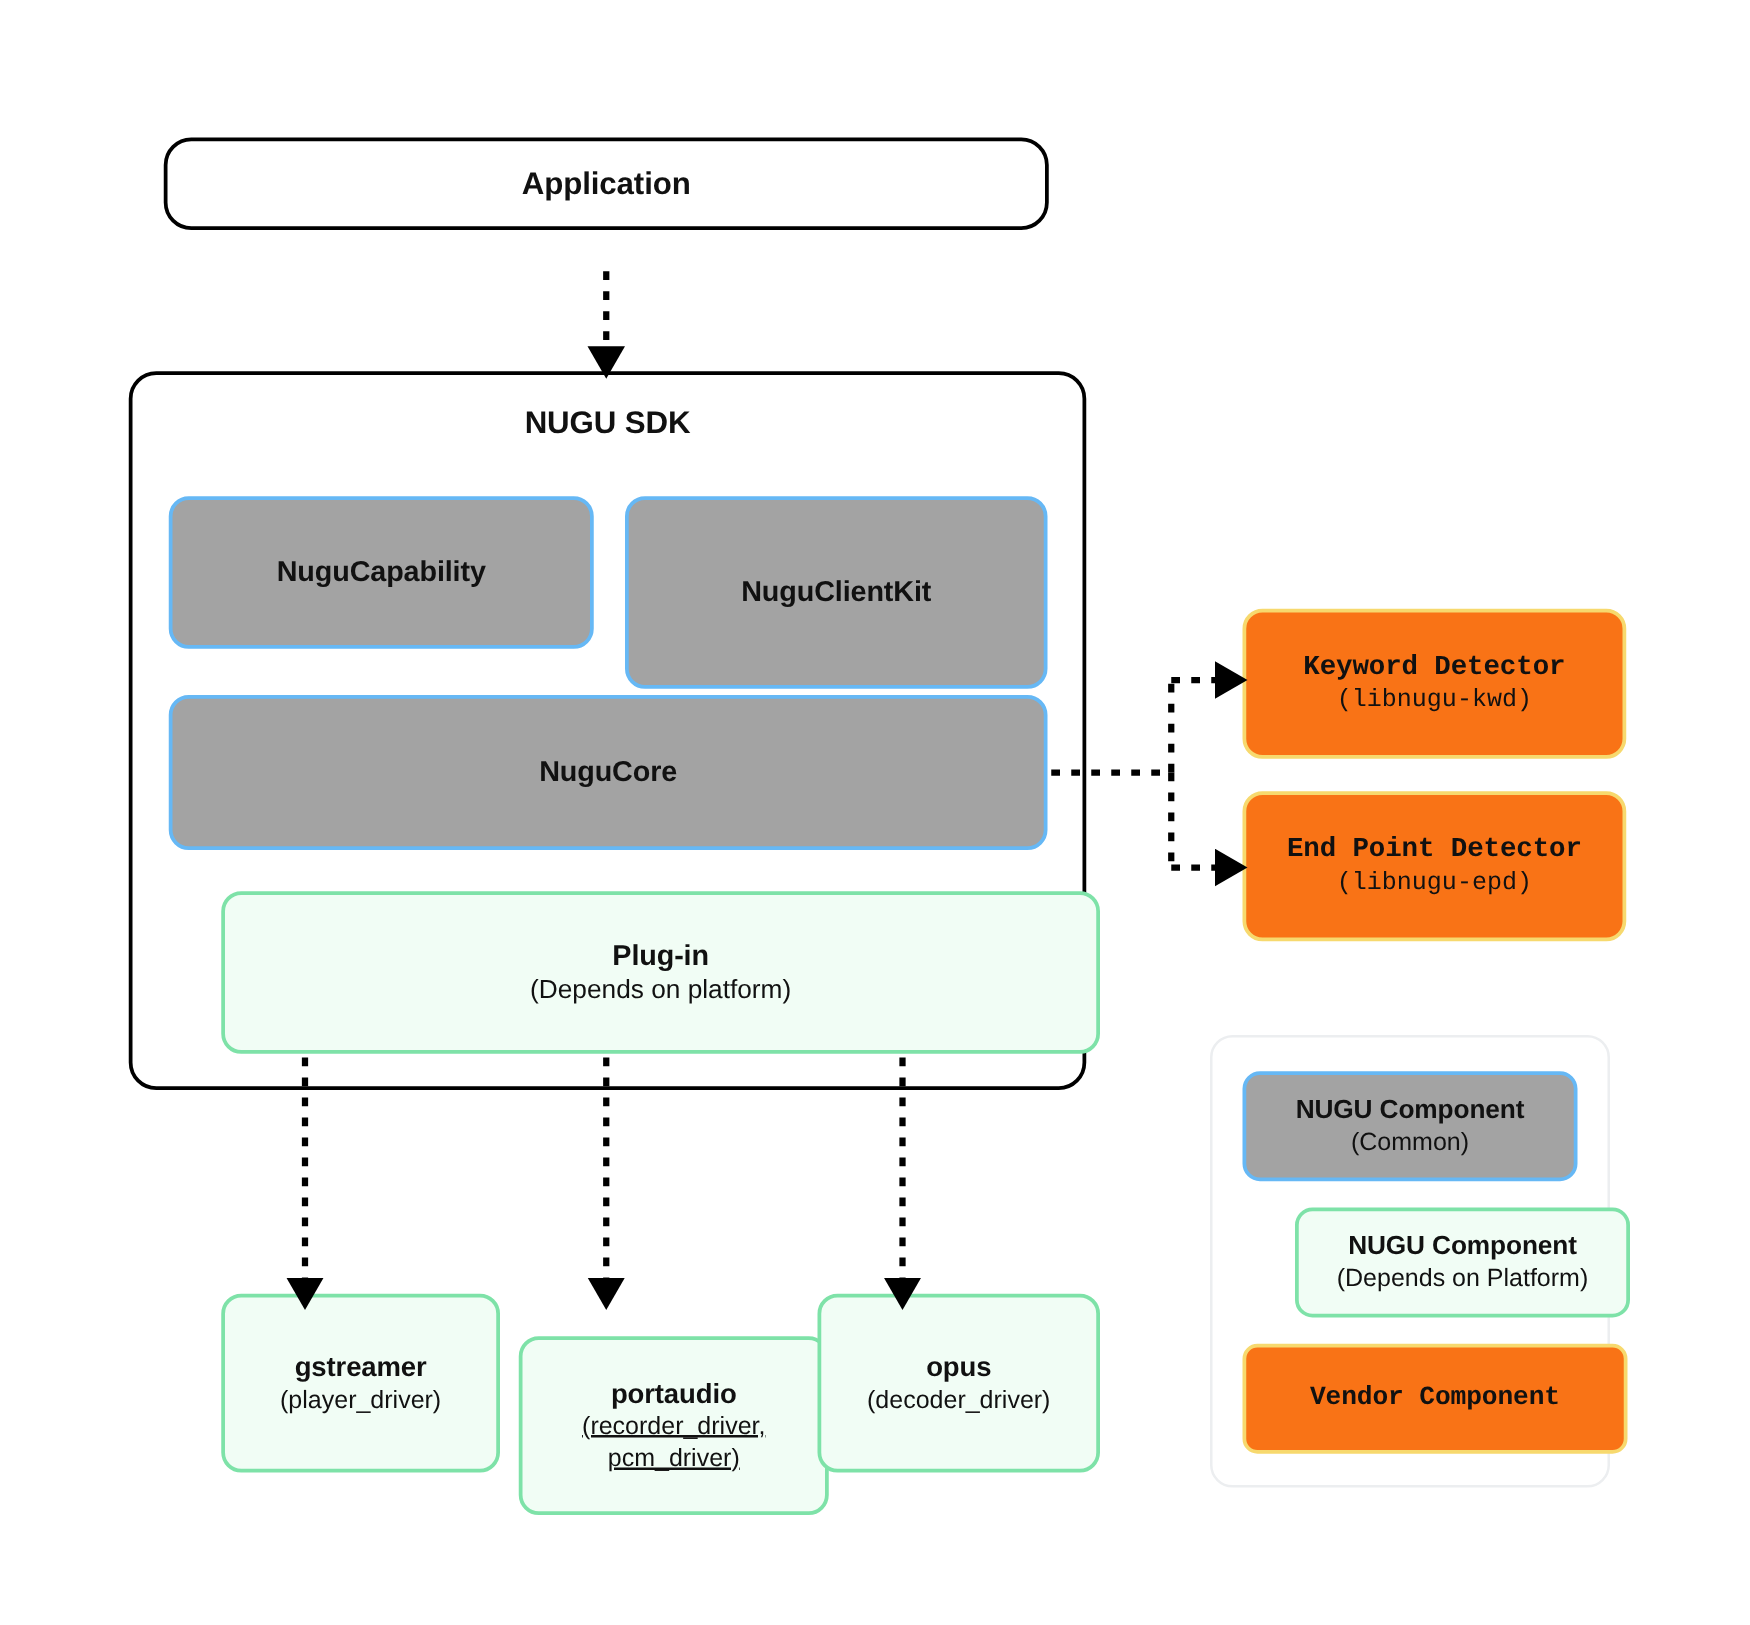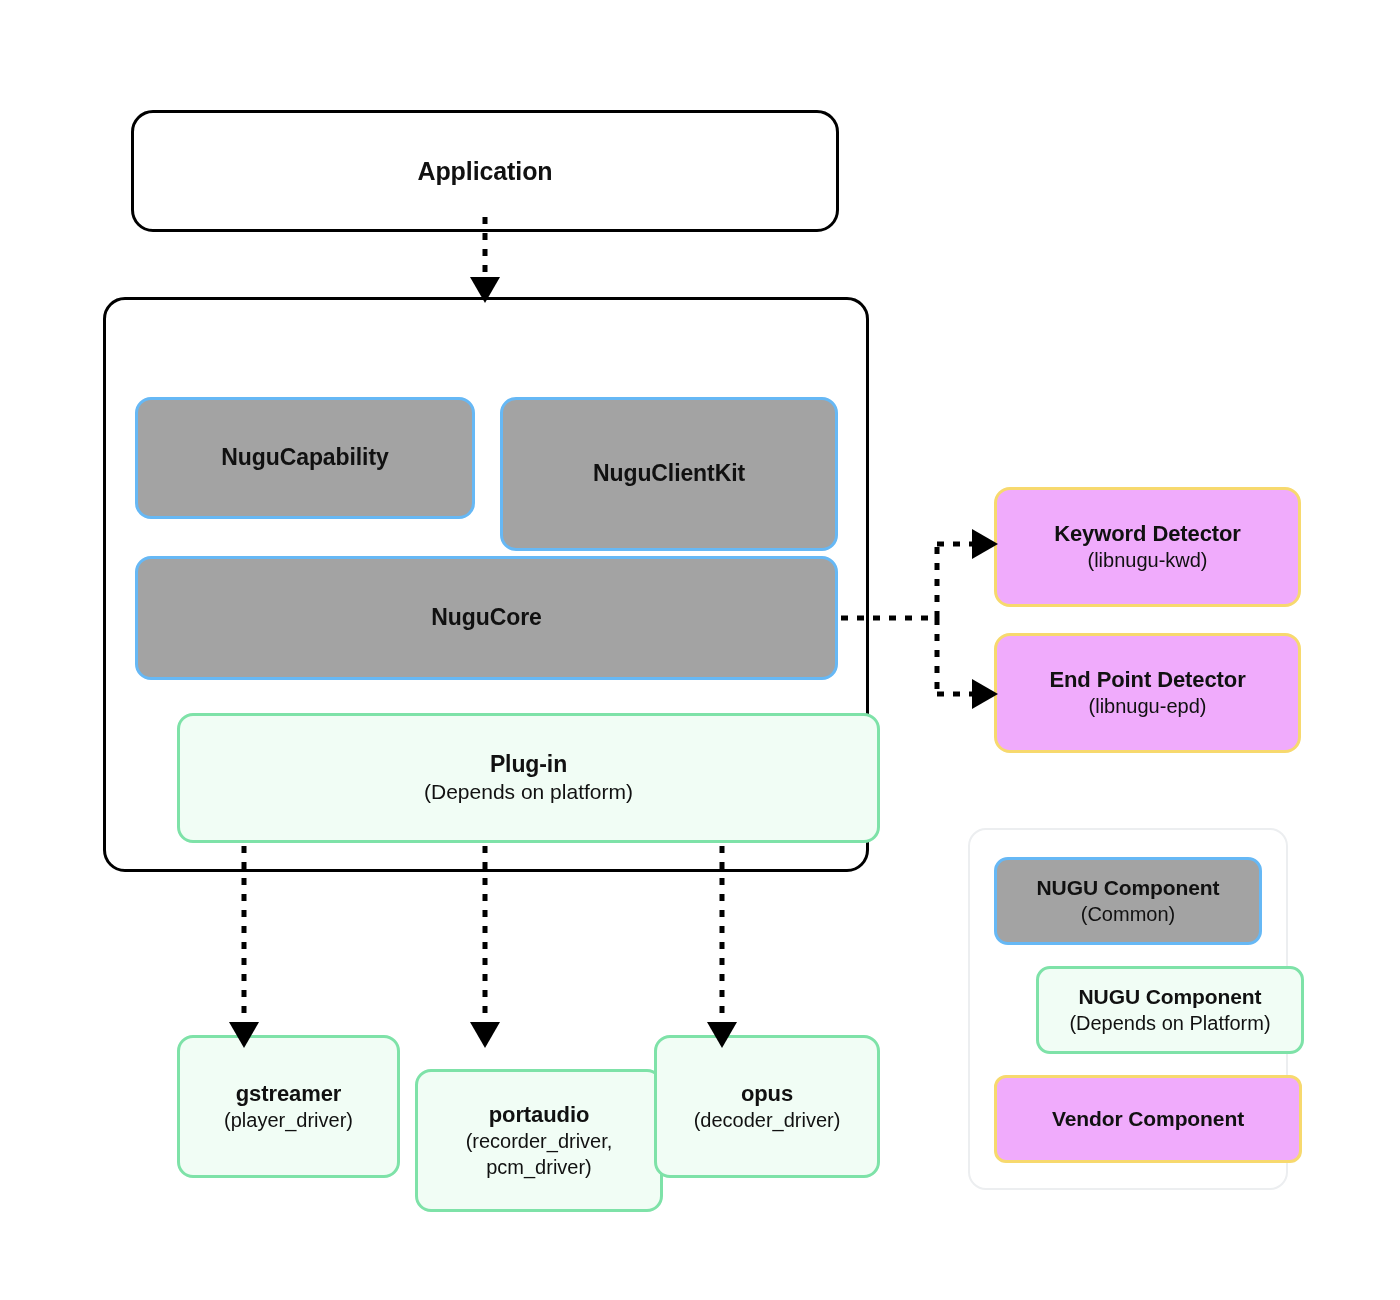--- a/index.html
+++ b/index.html
@@ -54,23 +54,24 @@
   }
   
   .comp-green {
     background: #f1fdf5;
     border: 3px solid #7ee2a8;
     border-radius: 16px;
     margin-left: 42px;
   }
   
   .comp-yellow {
-    background: #f0abfc;
+    background: #f97316;
     border: 3px solid #f7d96e;
     border-radius: 16px;
+    font-family: Liberation Mono, monospace;
   }
 
   .legend-shell {
     position: absolute;
     box-sizing: border-box;
     background: #ffffff;
     border: 2px solid #eceef0;
     border-radius: 18px;
   }
 
@@ -80,26 +81,29 @@
     width: 1400px;
     height: 1300px;
     pointer-events: none;
   }
 </style>
 </head>
 <body>
 
 <div id="stage">
 
-  <div class="box shell" style="left:131px; top:110px; width:708px; height:122px;">
+  <div class="box shell" style="left:131px; top:110px; width:708px; height:74px;">
     <div class="title" style="font-size:25px;">Application</div>
   </div>
 
   <div class="shell" style="position:absolute; left:103px; top:297px; width:766px; height:575px; box-sizing:border-box;"></div>
 
+  <div class="box" style="left:103px; top:312px; width:766px; height:52px;">
+    <div class="title" style="font-size:25px;">NUGU SDK</div>
+  </div>
 
   <div class="box comp-blue" style="left:135px; top:397px; width:340px; height:122px;">
     <div class="title" style="font-size:23px;">NuguCapability</div>
   </div>
 
   <div class="box comp-blue" style="left:500px; top:397px; width:338px; height:154px;">
     <div class="title" style="font-size:23px;">NuguClientKit</div>
   </div>
 
   <div class="box comp-blue" style="left:135px; top:556px; width:703px; height:124px;">
@@ -121,21 +125,21 @@
     <div class="sub" style="font-size:20px;">(player_driver)</div>
   </div>
 
   <div class="box comp-yellow" style="left:994px; top:633px; width:307px; height:120px;">
     <div class="title" style="font-size:22px;">End Point Detector</div>
     <div class="sub" style="font-size:20px;">(libnugu-epd)</div>
   </div>
 
   <div class="box comp-green" style="left:373px; top:1069px; width:248px; height:143px;">
     <div class="title" style="font-size:22px;">portaudio</div>
-    <div class="sub" style="font-size:20px; white-space:pre-line;">(recorder_driver,
+    <div class="sub" style="font-size:20px; white-space:pre-line;text-decoration:underline;">(recorder_driver,
 pcm_driver)</div>
   </div>
 
   <div class="box comp-green" style="left:612px; top:1035px; width:226px; height:143px;">
     <div class="title" style="font-size:22px;">opus</div>
     <div class="sub" style="font-size:20px;">(decoder_driver)</div>
   </div>
 
   <div class="legend-shell" style="left:968px; top:828px; width:320px; height:362px;"></div>
 

